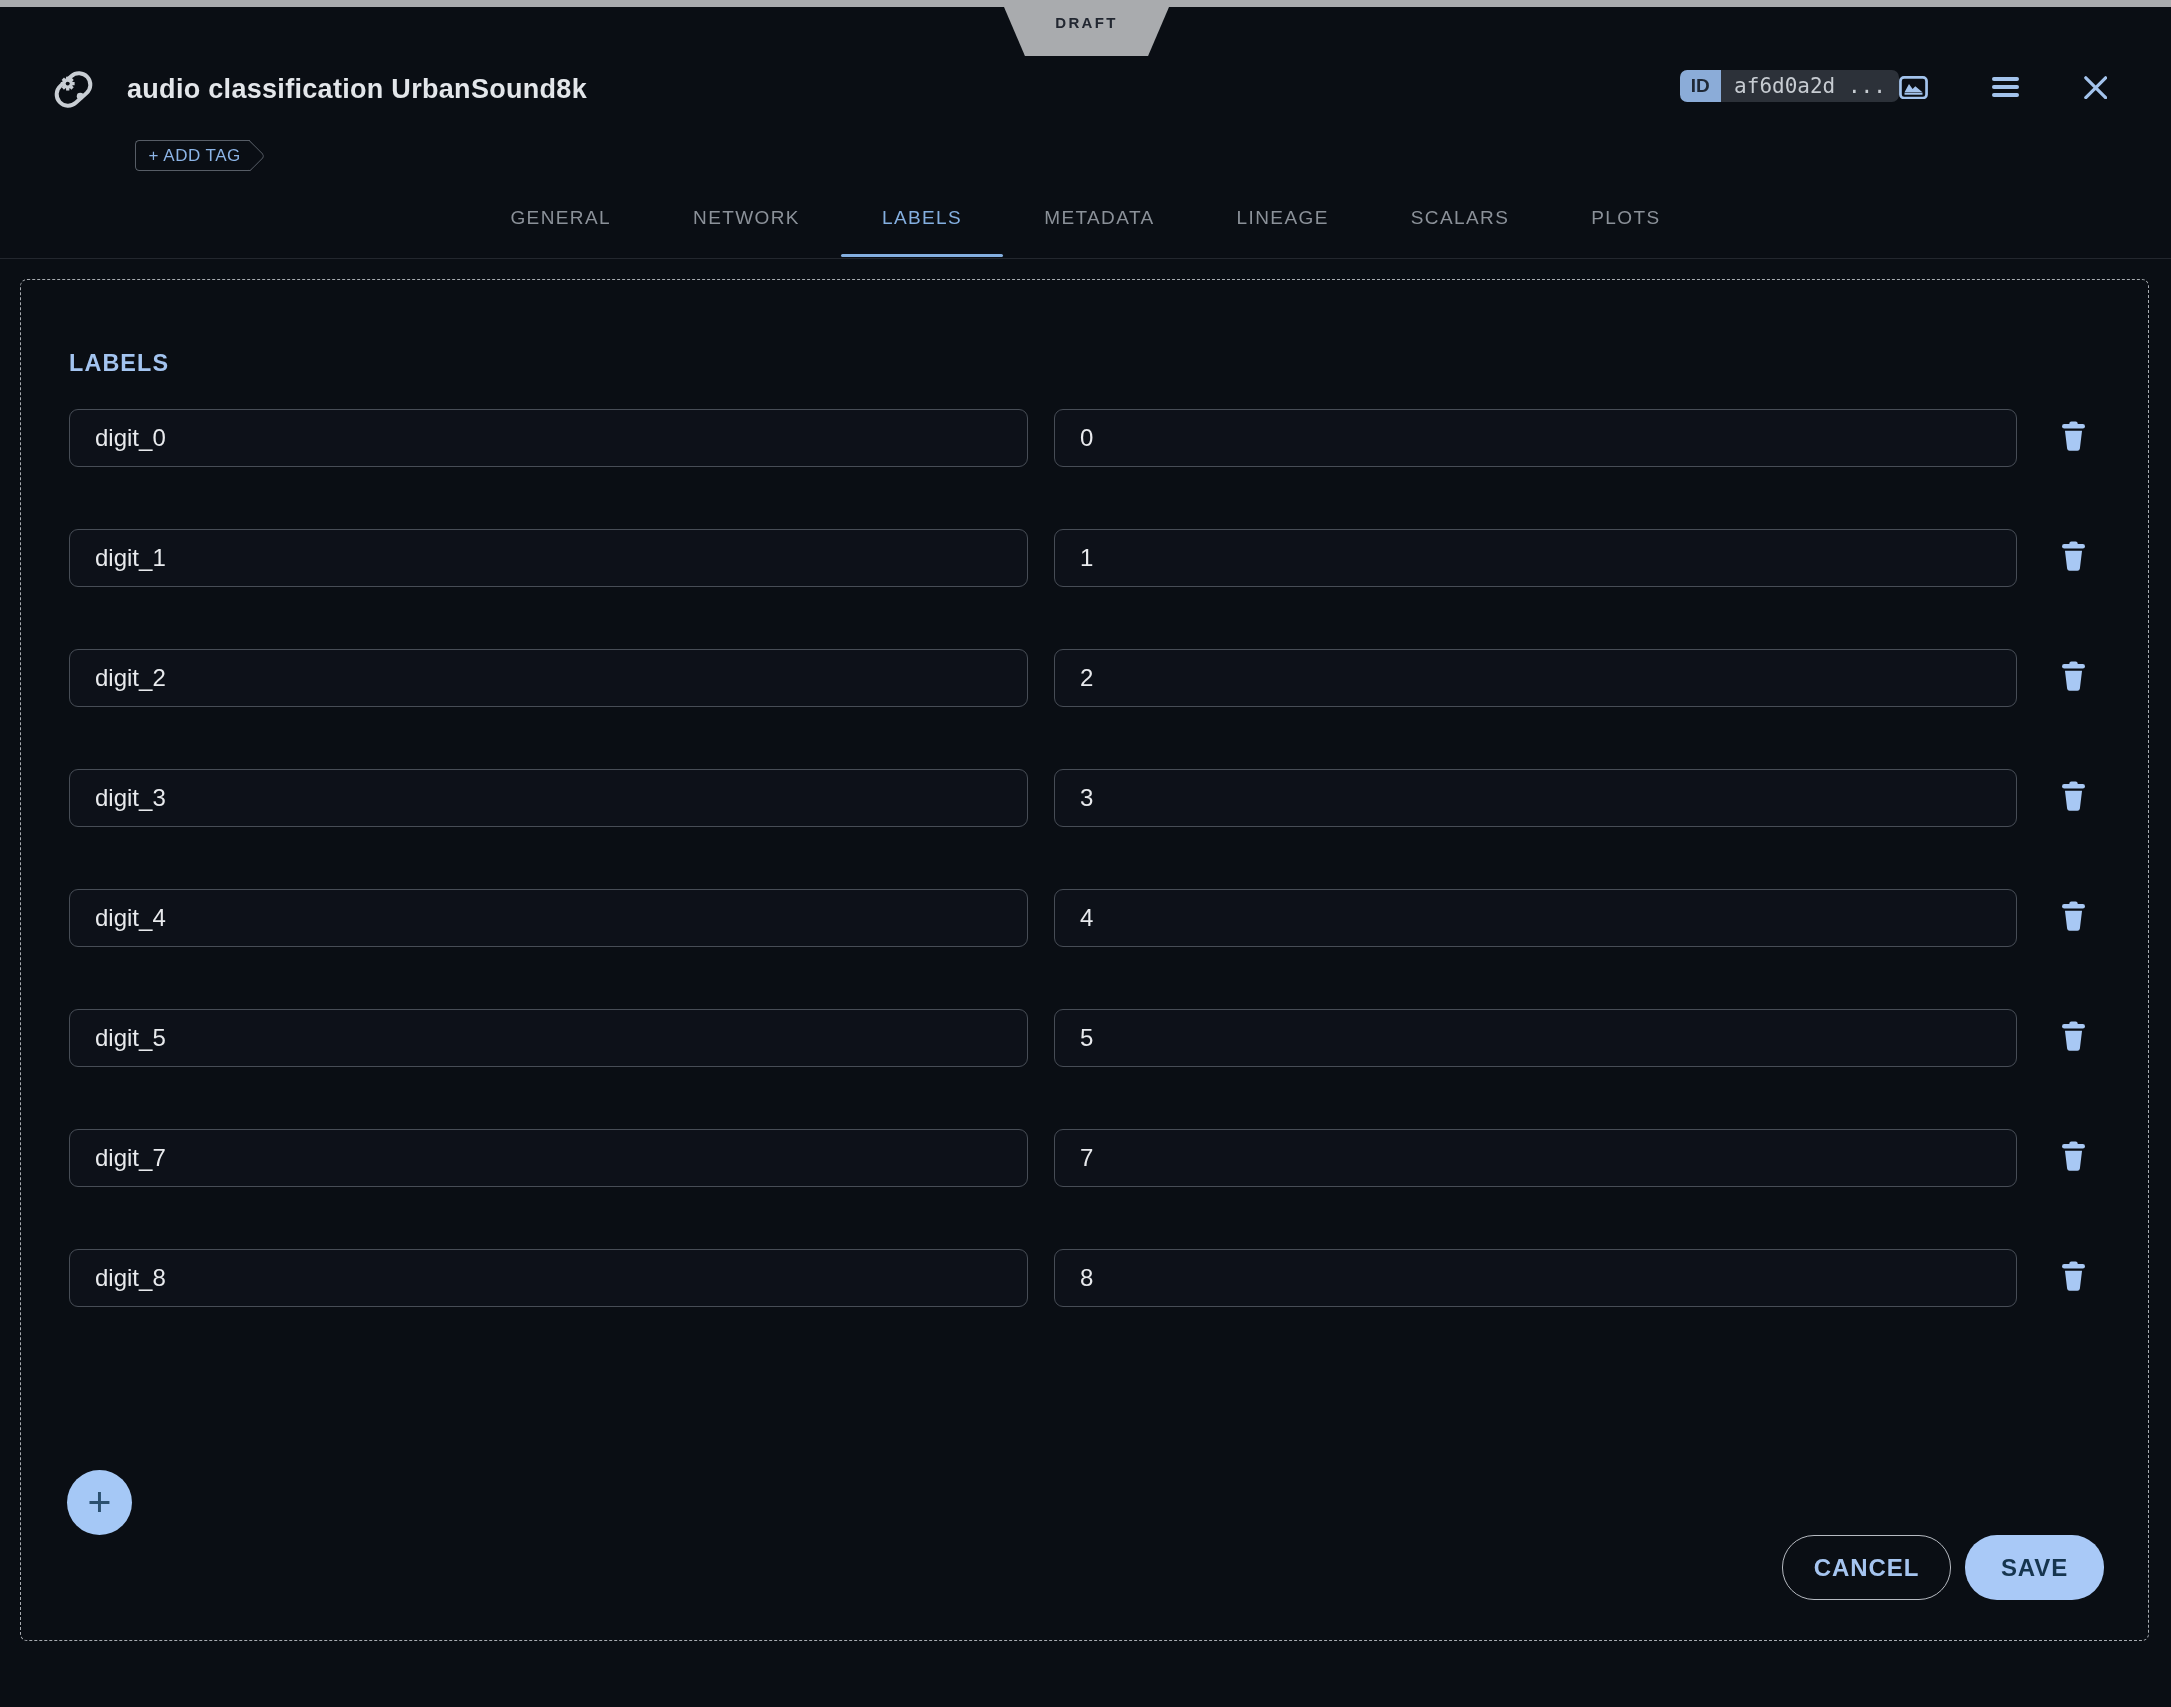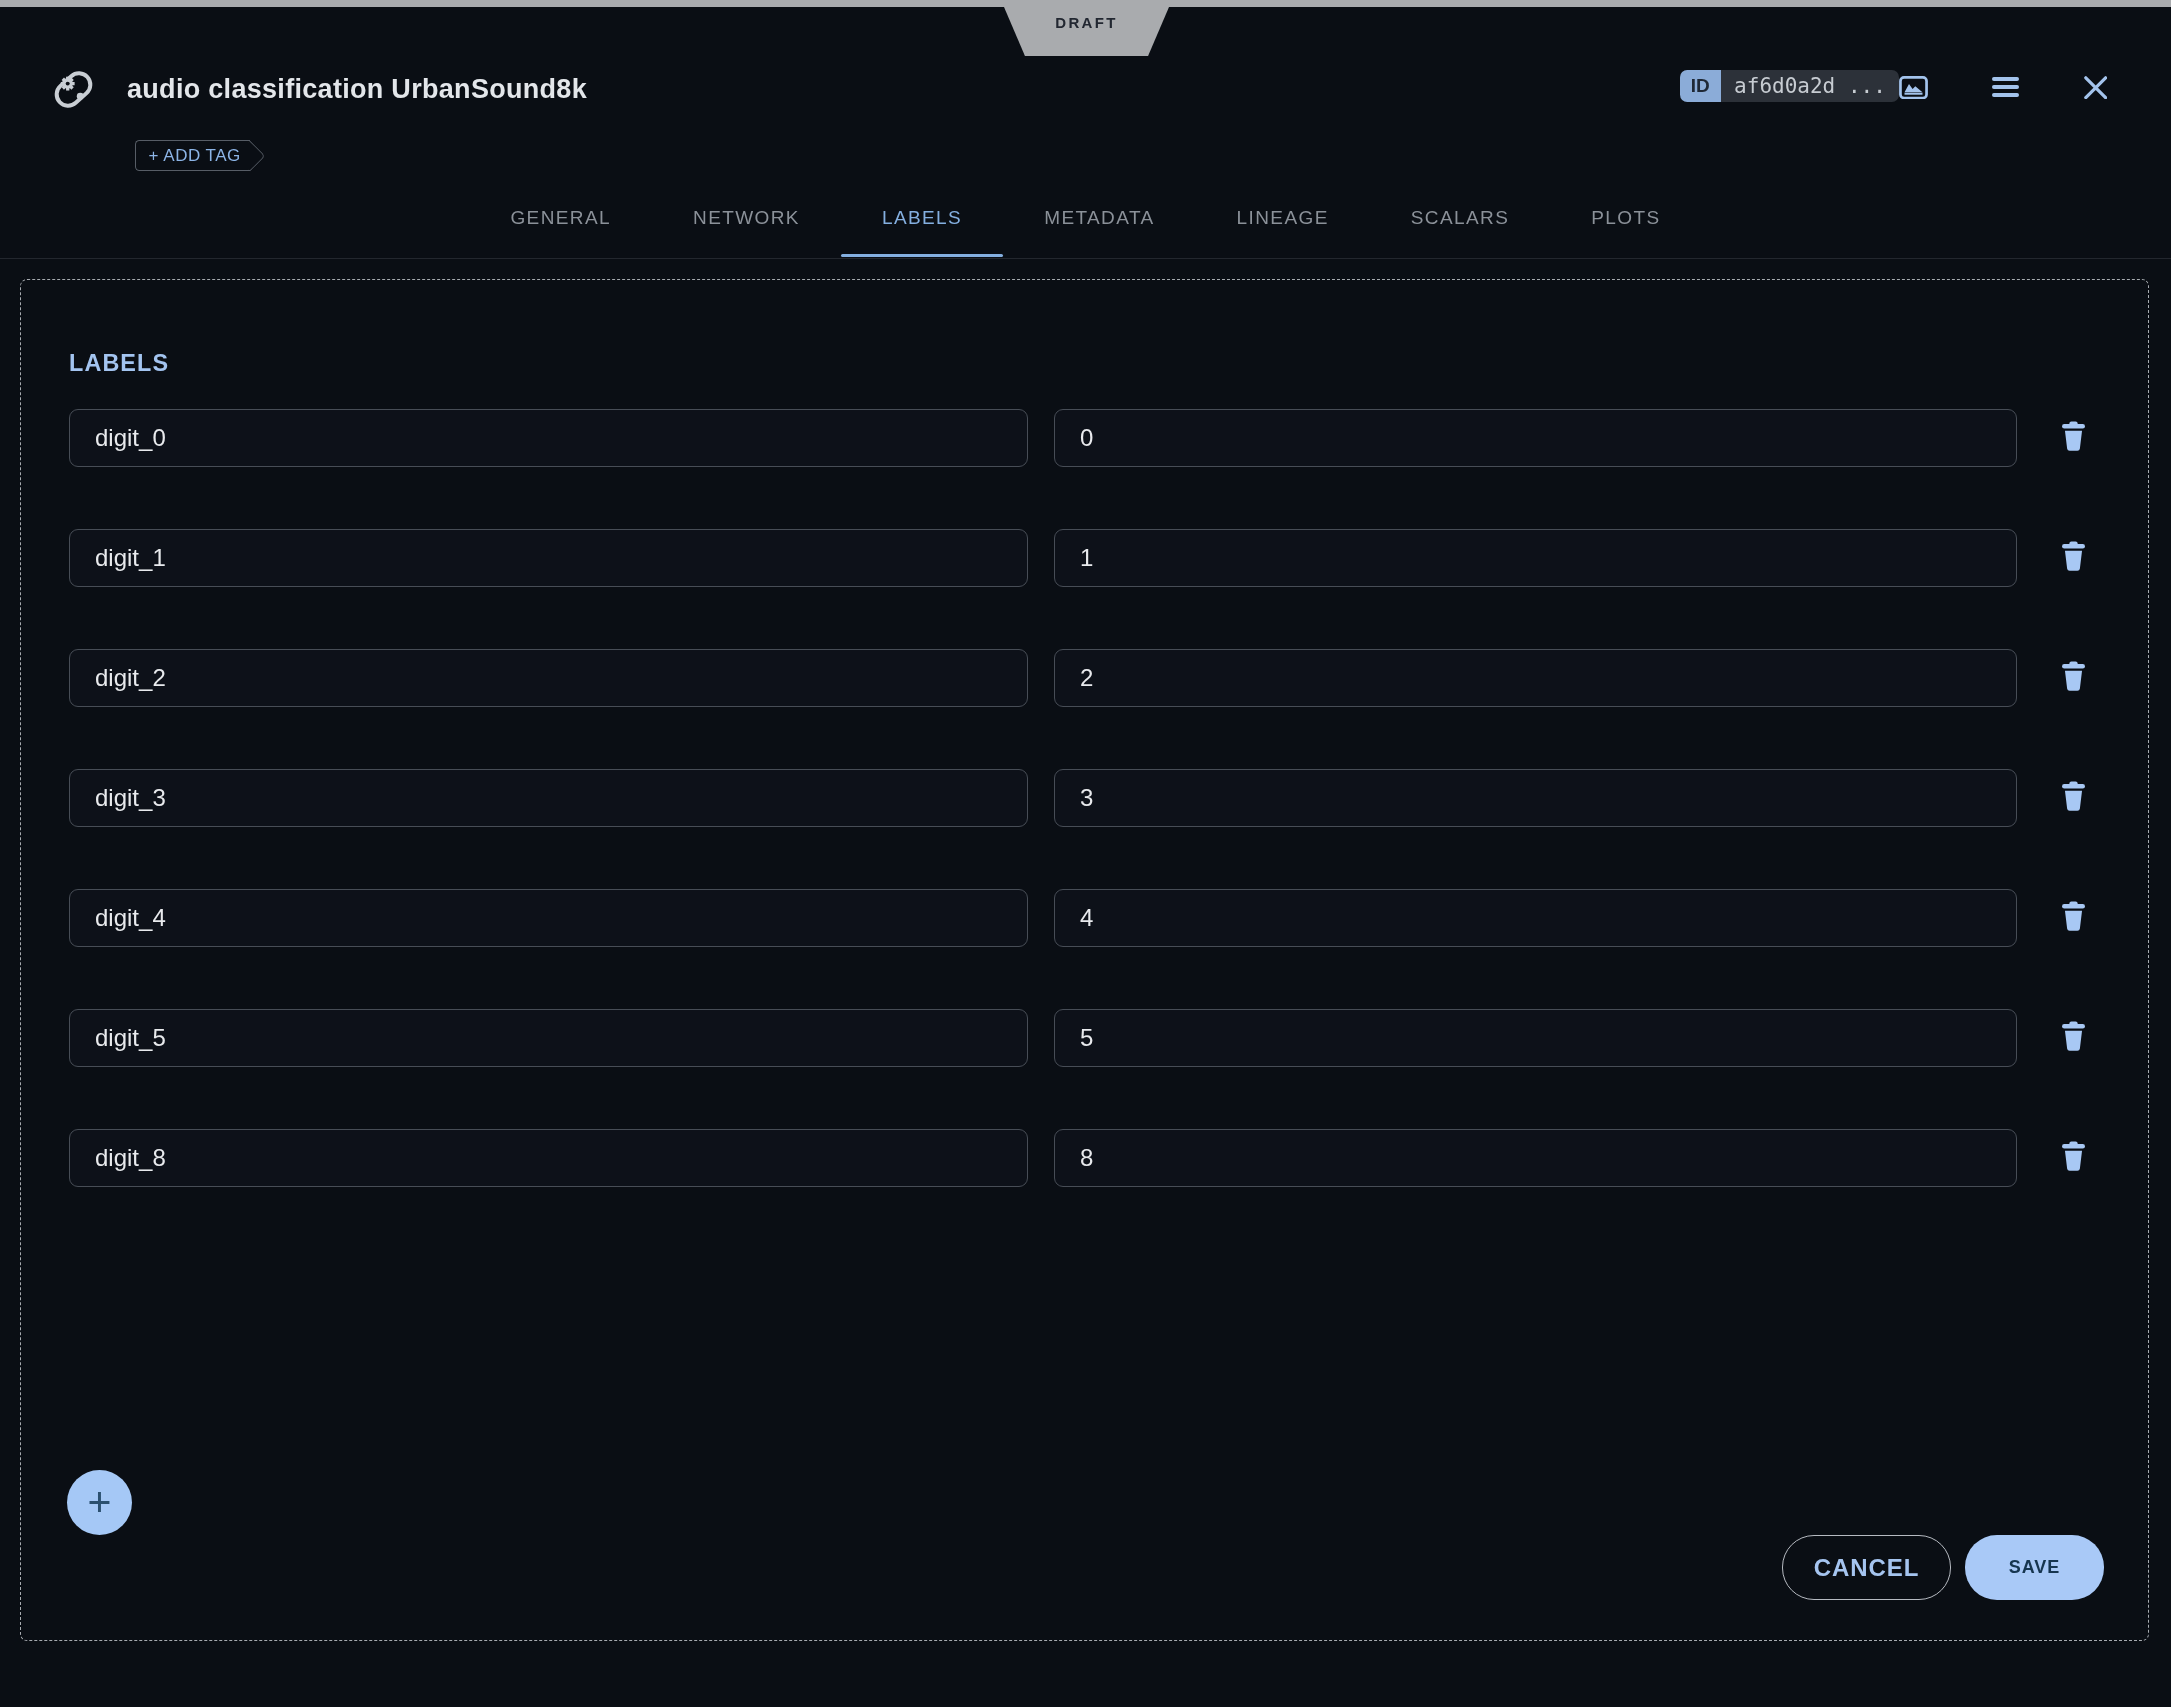--- a/index.html
+++ b/index.html
@@ -109,21 +109,21 @@
   }
   .cancel-btn{
     position:absolute; left:1782px; top:1535px; width:169px; height:65px; border-radius:32px;
     background:none; border:1.8px solid var(--cancel-border); color:var(--cancel-text);
     font-size:24px; font-weight:bold; letter-spacing:0.9px; cursor:pointer;
     font-family:"Liberation Sans",sans-serif;
   }
   .save-btn{
     position:absolute; left:1965px; top:1535px; width:139px; height:65px; border-radius:32px;
     background:var(--save-bg); border:none; color:var(--save-text);
-    font-size:18px; font-weight:bold; letter-spacing:0.9px; cursor:pointer;
+    font-size:24px; font-weight:bold; letter-spacing:0.9px; cursor:pointer;
     font-family:"Liberation Sans",sans-serif;
   }
 </style>
 </head>
 <body>
 
 <div class="top-strip"></div>
 <div class="draft-ribbon">
   <span>DRAFT</span>
 </div>
@@ -277,20 +277,35 @@
             <rect x="8" y="0" width="8" height="4.5" rx="2"></rect>
             <rect x="1" y="2.6" width="22" height="4.2" rx="2.1"></rect>
             <path d="M3.8 9 L5.9 26.2 a2.4 2.4 0 0 0 2.4 2 h7.4 a2.4 2.4 0 0 0 2.4 -2 L20.2 9 Z"></path>
           </g>
         </svg>
       </span>
     </button>
   </div>
 
 
+  <div class="label-row">
+    <input class="name-input" type="text" value="digit_7" style="">
+    <input class="value-input" type="text" value="7" style="">
+    <button class="trash-btn">
+      <span>
+        <svg viewBox="0 0 24 29" width="25" height="31">
+          <g fill="currentColor">
+            <rect x="8" y="0" width="8" height="4.5" rx="2"></rect>
+            <rect x="1" y="2.6" width="22" height="4.2" rx="2.1"></rect>
+            <path d="M3.8 9 L5.9 26.2 a2.4 2.4 0 0 0 2.4 2 h7.4 a2.4 2.4 0 0 0 2.4 -2 L20.2 9 Z"></path>
+          </g>
+        </svg>
+      </span>
+    </button>
+  </div>
 
   <div class="label-row">
     <input class="name-input" type="text" value="digit_8" style="">
     <input class="value-input" type="text" value="8" style="">
     <button class="trash-btn">
       <span>
         <svg viewBox="0 0 24 29" width="25" height="31">
           <g fill="currentColor">
             <rect x="8" y="0" width="8" height="4.5" rx="2"></rect>
             <rect x="1" y="2.6" width="22" height="4.2" rx="2.1"></rect>

